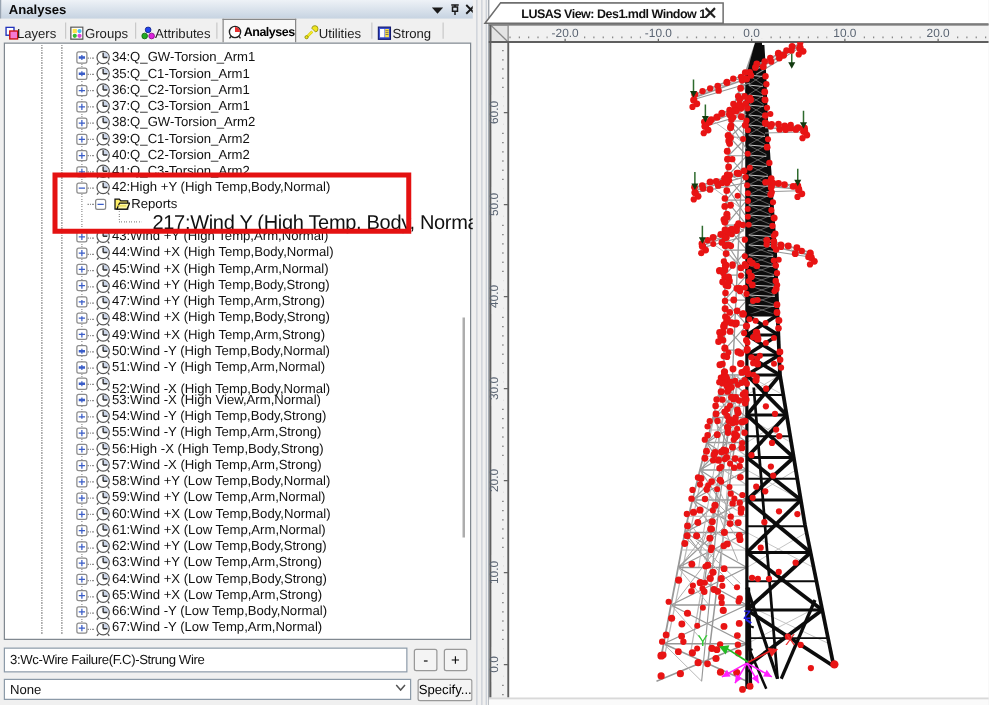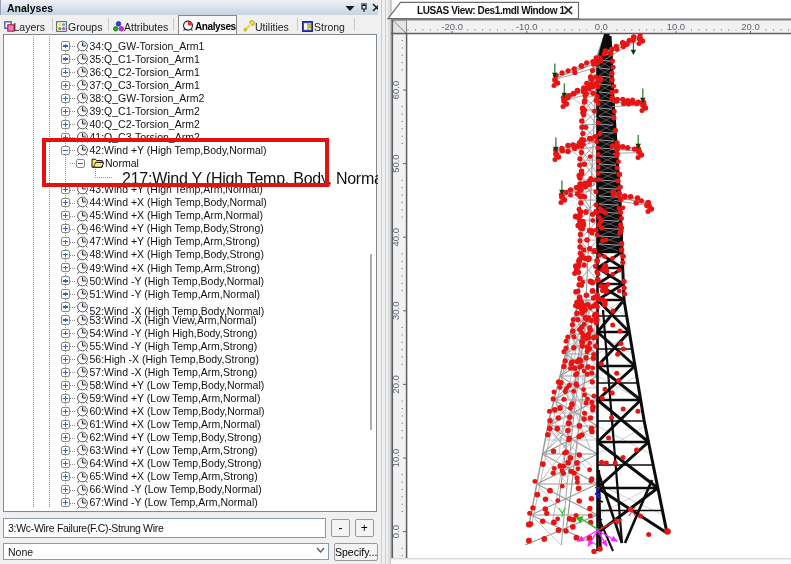--- a/index.html
+++ b/index.html
@@ -187,31 +187,31 @@
 <div class="dh" style="left:70.0px;top:150.4px;width:5.5px"></div>
 <div class="pm" style="left:60.9px;top:145.8px">
     <i class="h"></i>
   </div>
 <svg class="abs" style="left:75.7px;top:144.2px" width="13" height="14" viewBox="0 0 13 14">
     <circle cx="6.5" cy="6" r="4.9" fill="#fff" stroke="#555" stroke-width="1"></circle>
     <path d="M6.5,6 L6.5,1.6 A4.4,4.4 0 0 1 10.9,6 Z" fill="#ccd6e8" stroke="none"></path>
     <path d="M6.5,6 L6.5,2.2 M6.5,6 L9.8,6" stroke="#333" stroke-width="1.1" fill="none"></path>
     <path d="M2.8,10 L1.6,11.6 M10.2,10 L11.4,11.6" stroke="#555" stroke-width="1"></path>
   </svg>
-<span class="t" style="left:89.5px;top:144.0px">42:Wind +Y (High Temp,Body,Normal)</span>
+<span class="t" style="left:89.5px;top:144.0px">42:High +Y (High Temp,Body,Normal)</span>
 <div class="dh" style="left:69.8px;top:163.4px;width:6.2px"></div>
 <div class="pm" style="left:75.8px;top:158.8px">
     <i class="h"></i>
   </div>
 <svg class="abs" style="left:90.5px;top:157.4px" width="13" height="12" viewBox="0 0 13 12">
 <path d="M1,2.2 L4.4,2.2 L5.6,3.6 L11.2,3.6 L11.2,10.2 L1,10.2 Z" fill="#ffef66" stroke="#111" stroke-width="1"></path>
 <path d="M2.6,10.2 L4.6,5.4 L12.8,5.4 L10.6,10.2 Z" fill="#fff9a8" stroke="#111" stroke-width="1"></path>
 <path d="M3.4,7.6 L10,7.6" stroke="#e8d84a" stroke-width="1"></path>
   </svg>
-<span class="t" style="left:105px;top:157.0px">Normal</span>
+<span class="t" style="left:105px;top:157.0px">Reports</span>
 <div class="dv" style="left:95.3px;top:169.0px;height:7.0px"></div>
 <div class="dh" style="left:95.3px;top:176.5px;width:18.2px"></div>
 <span class="t leaf" style="left:122px;top:170.2px">217:Wind Y (High Temp, Body, Normal) x( 1.0)</span>
 <div class="dh" style="left:70.0px;top:189.6px;width:5.5px"></div>
 <div class="pm" style="left:60.9px;top:185.0px">
     <i class="h"></i>
     <i class="v"></i>
   </div>
 <svg class="abs" style="left:75.7px;top:183.4px" width="13" height="14" viewBox="0 0 13 14">
     <circle cx="6.5" cy="6" r="4.9" fill="#fff" stroke="#555" stroke-width="1"></circle>
@@ -344,21 +344,21 @@
 <div class="pm" style="left:60.9px;top:328.5px">
     <i class="h"></i>
     <i class="v"></i>
   </div>
 <svg class="abs" style="left:75.7px;top:326.9px" width="13" height="14" viewBox="0 0 13 14">
     <circle cx="6.5" cy="6" r="4.9" fill="#fff" stroke="#555" stroke-width="1"></circle>
     <path d="M6.5,6 L6.5,1.6 A4.4,4.4 0 0 1 10.9,6 Z" fill="#ccd6e8" stroke="none"></path>
     <path d="M6.5,6 L6.5,2.2 M6.5,6 L9.8,6" stroke="#333" stroke-width="1.1" fill="none"></path>
     <path d="M2.8,10 L1.6,11.6 M10.2,10 L11.4,11.6" stroke="#555" stroke-width="1"></path>
   </svg>
-<span class="t" style="left:89.5px;top:326.7px">54:Wind -Y (High High,Body,Strong)</span>
+<span class="t" style="left:89.5px;top:326.7px">54:Wind -Y (High Temp,Body,Strong)</span>
 <div class="dh" style="left:70.0px;top:346.2px;width:5.5px"></div>
 <div class="pm" style="left:60.9px;top:341.6px">
     <i class="h"></i>
     <i class="v"></i>
   </div>
 <svg class="abs" style="left:75.7px;top:340.0px" width="13" height="14" viewBox="0 0 13 14">
     <circle cx="6.5" cy="6" r="4.9" fill="#fff" stroke="#555" stroke-width="1"></circle>
     <path d="M6.5,6 L6.5,1.6 A4.4,4.4 0 0 1 10.9,6 Z" fill="#ccd6e8" stroke="none"></path>
     <path d="M6.5,6 L6.5,2.2 M6.5,6 L9.8,6" stroke="#333" stroke-width="1.1" fill="none"></path>
     <path d="M2.8,10 L1.6,11.6 M10.2,10 L11.4,11.6" stroke="#555" stroke-width="1"></path>

